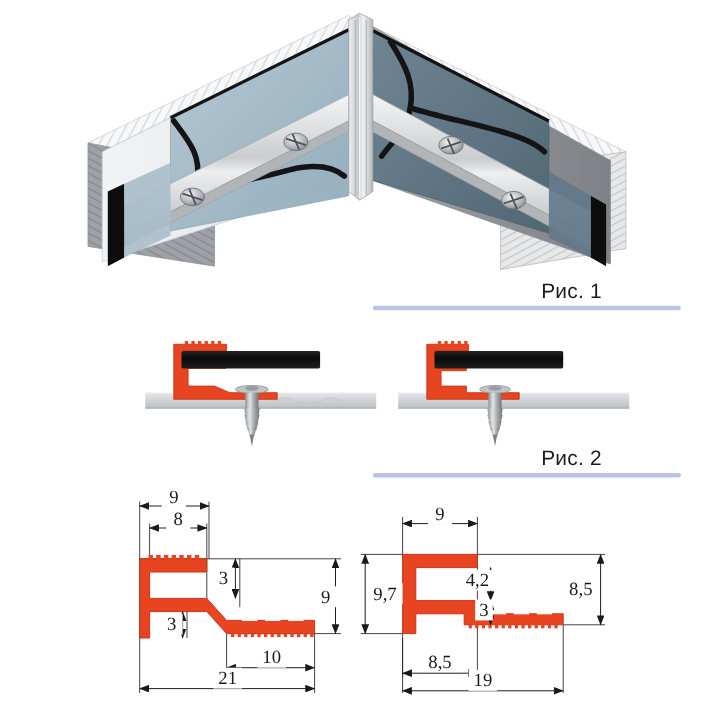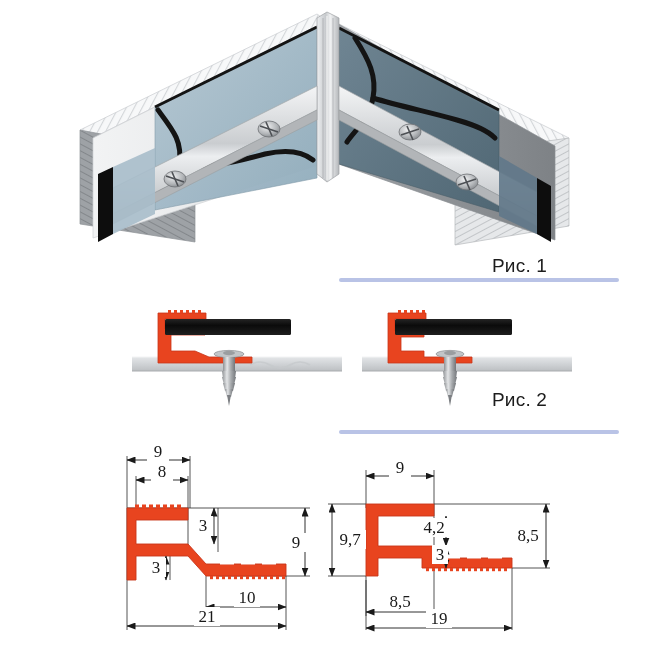--- a/index.html
+++ b/index.html
@@ -319,21 +319,21 @@
         <rect x="82" y="52" width="12" height="16" fill="url(#screwGradR)"></rect>
         <path d="M81,66 L95,66 L94,74 L82,74 Z" fill="url(#screwGradR)"></path>
         <path d="M81,72 L95,72 L93,80 L83,80 Z" fill="url(#screwGradR)"></path>
         <path d="M82,78 L94,78 L92,86 L84,86 Z" fill="url(#screwGradR)"></path>
         <path d="M84,84 L92,84 L90,92 L86,92 Z" fill="url(#screwGradR)"></path>
         <path d="M86,90 L90,90 L88,101 Z" fill="#7c7f83"></path>
       </g>
     </svg>
   </div>
 
-  <div class="fig-caption" style="left:492px; top:389px;">Рис. 2</div>
+  <div class="fig-caption" style="left:492px; top:407px;">Рис. 2</div>
   <div class="fig-rule" style="left:339px; top:430px; width:280px;"></div>
 
   <div class="dim-wrap" style="left:100px; top:440px; width:225px; height:200px;">
     <svg width="225" height="200" viewBox="0 0 225 200">
       <defs>
         <marker id="arrA" markerWidth="9" markerHeight="7" refX="8.5" refY="3.5" orient="auto" markerUnits="userSpaceOnUse">
           <path d="M0,0 L9,3.5 L0,7 Z" fill="#1a1a1a"></path>
         </marker>
         <marker id="arrB" markerWidth="9" markerHeight="7" refX="0.5" refY="3.5" orient="auto" markerUnits="userSpaceOnUse">
           <path d="M9,0 L0,3.5 L9,7 Z" fill="#1a1a1a"></path>

